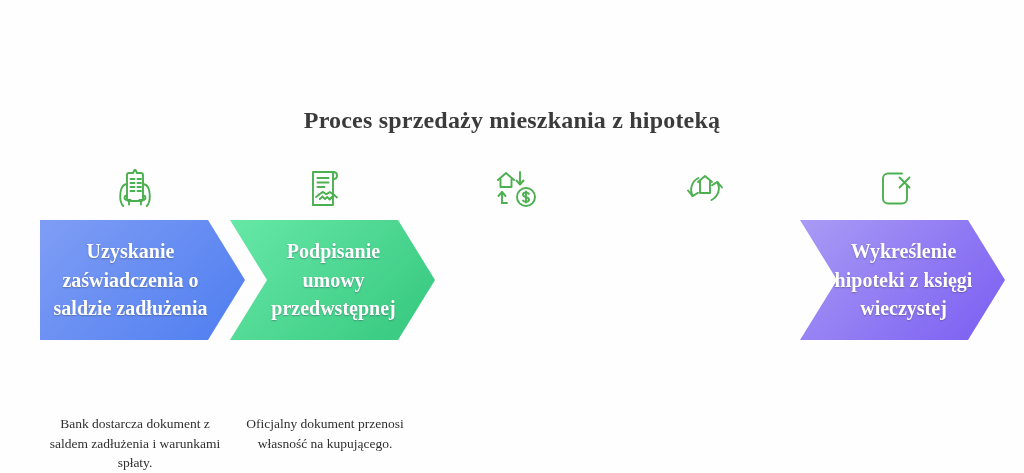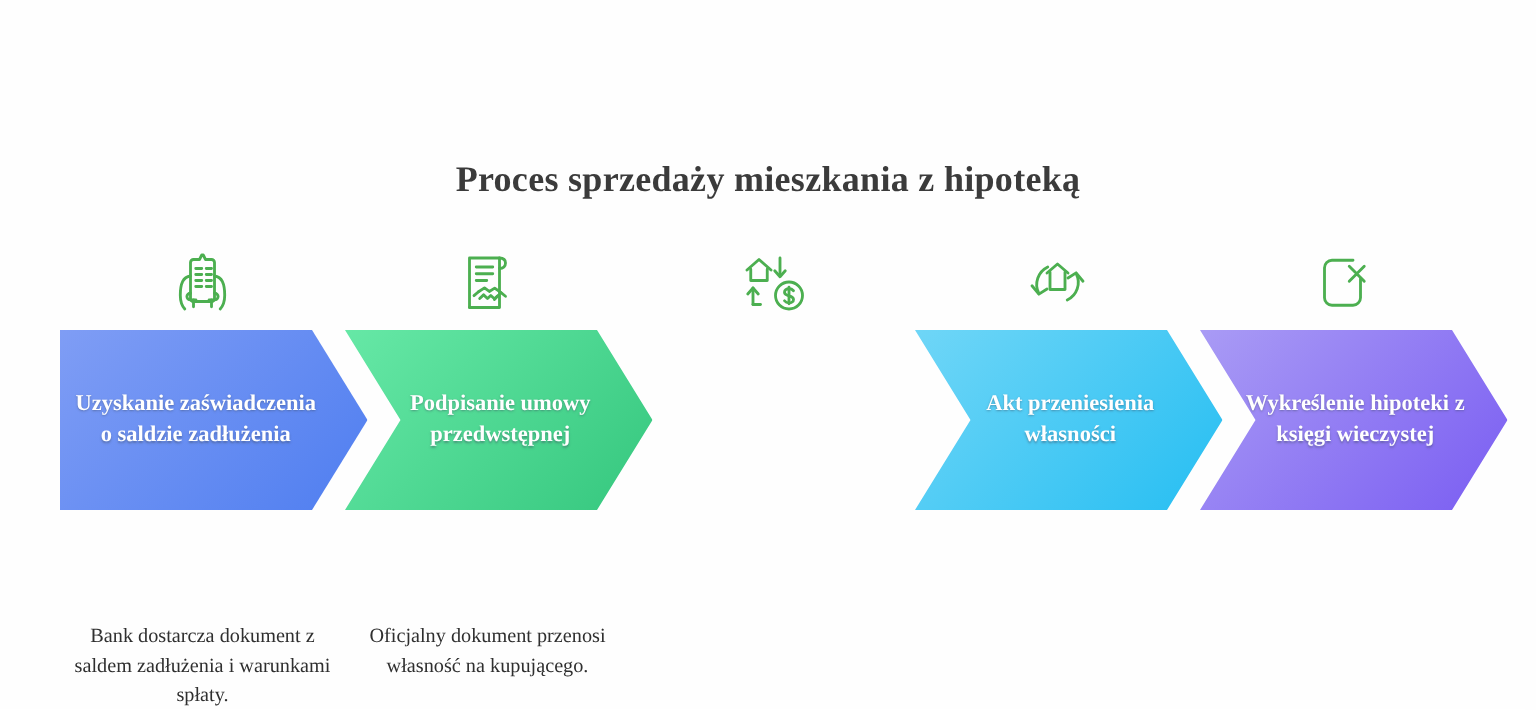--- a/index.html
+++ b/index.html
@@ -77,21 +77,21 @@
     box-sizing: border-box;
     filter: drop-shadow(1.5px 1.5px 1.2px rgba(40,45,60,0.55));
   }
   .chev-label {
     position: relative;
     z-index: 2;
     text-align: center;
     color: #ffffff;
     font-family: "Liberation Serif", "DejaVu Serif", serif;
     font-weight: bold;
-    font-size: 15px;
+    font-size: 20px;
     line-height: 1.42;
     text-shadow: 0 1px 1.5px rgba(60,70,90,0.45);
     padding: 0 6px;
     width: 100%;
     box-sizing: border-box;
   }
 
   
   .chev-1 {
     left: 0px;  width: 205px;
@@ -224,23 +224,20 @@
 
     <div class="chev chev-1" style="background:linear-gradient(135deg,#7f9df5 0%,#4f7ef0 100%);">
       <div class="chev-label">Uzyskanie zaświadczenia o saldzie zadłużenia</div>
     </div>
 
     <div class="chev chev-2" style="background:linear-gradient(135deg,#66e8a6 0%,#35c77e 100%);">
       <div class="chev-label">Podpisanie umowy przedwstępnej</div>
     </div>
 
 
-    <div class="chev chev-4" style="background:linear-gradient(135deg,#6fd6f7 0%,#26bef2 100%);">
-      <div class="chev-label">Akt przeniesienia własności</div>
-    </div>
 
     <div class="chev chev-5" style="background:linear-gradient(135deg,#a99bf5 0%,#7a5df2 100%);">
       <div class="chev-label">Wykreślenie hipoteki z księgi wieczystej</div>
     </div>
 
   </div>
 
   <div class="caption-row">
     <div class="caption-cell">Bank dostarcza dokument z saldem zadłużenia i warunkami spłaty.</div>
     <div class="caption-cell">Oficjalny dokument przenosi własność na kupującego.</div>

